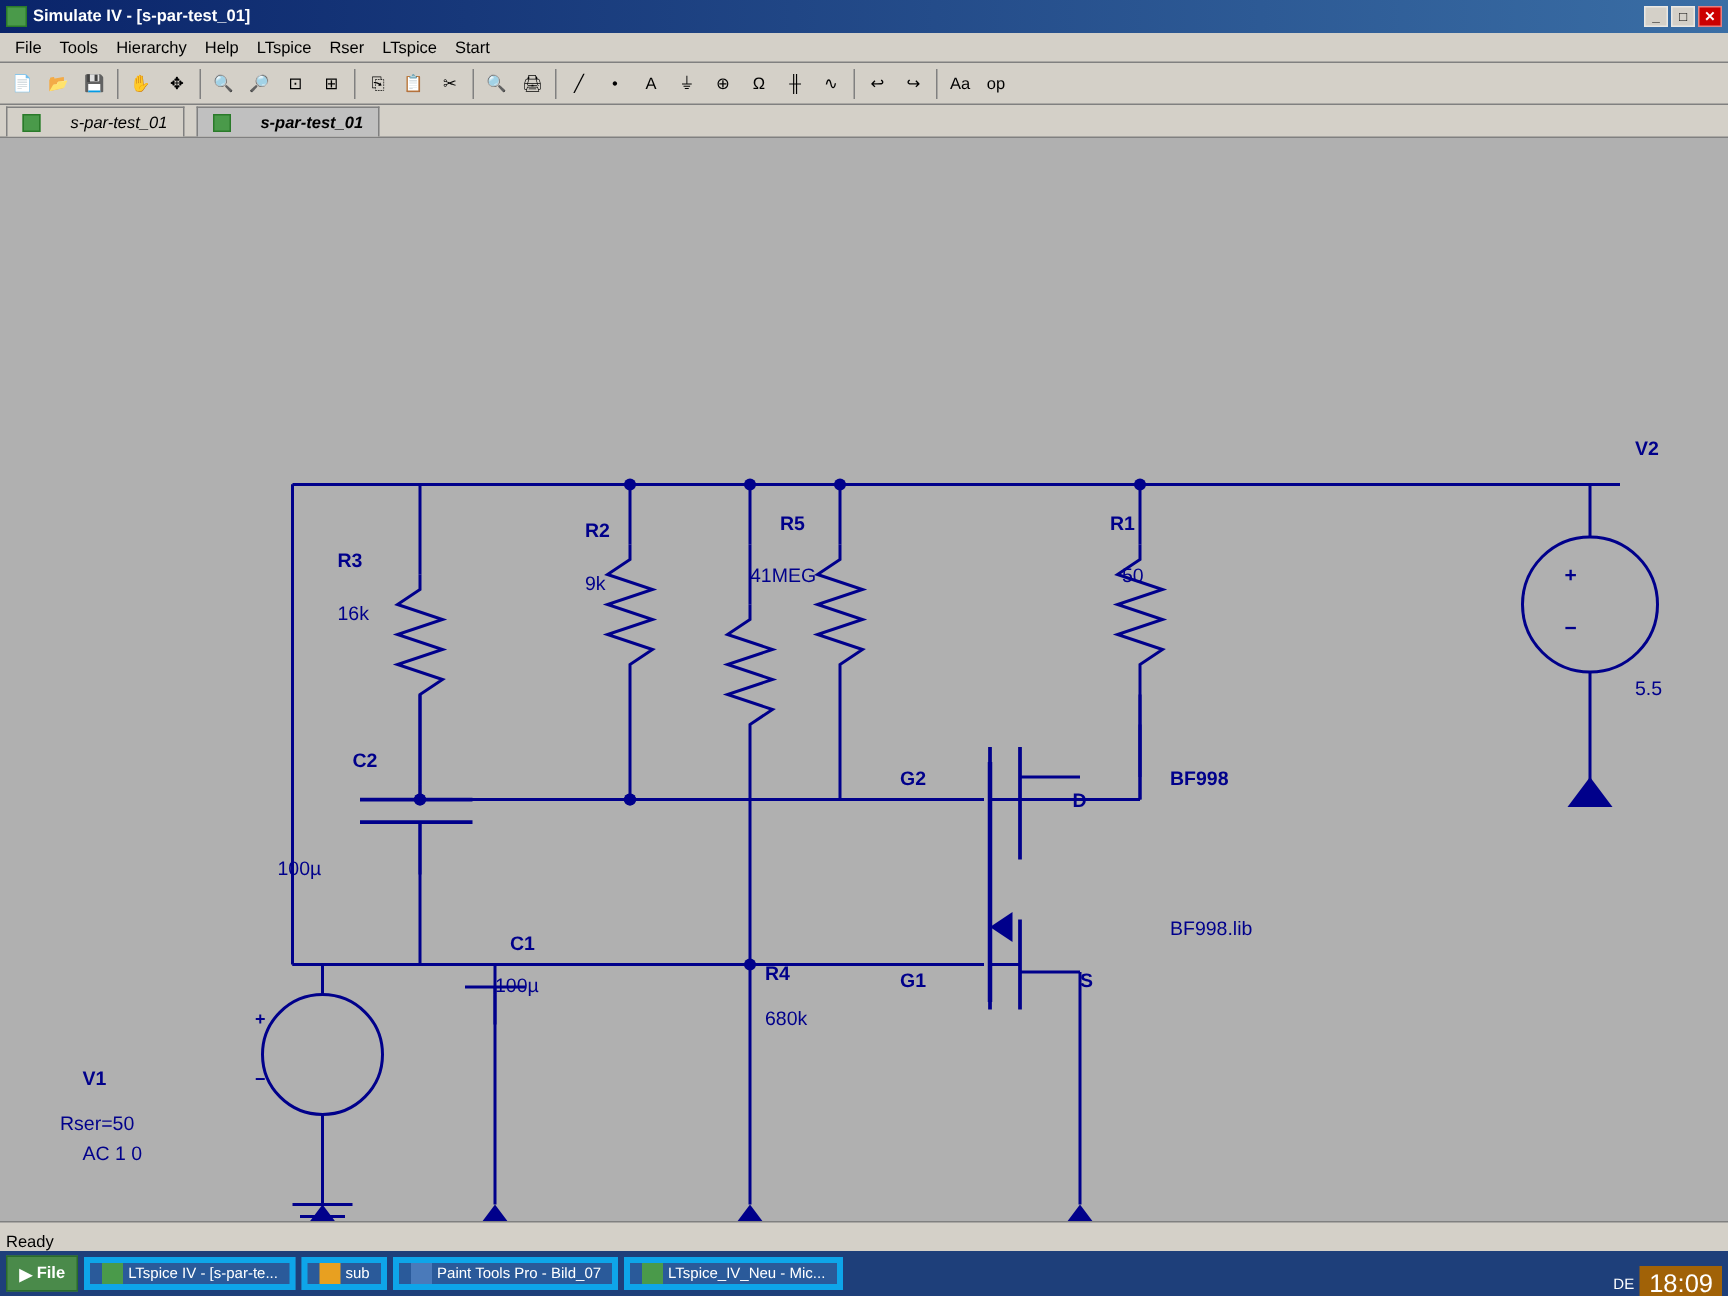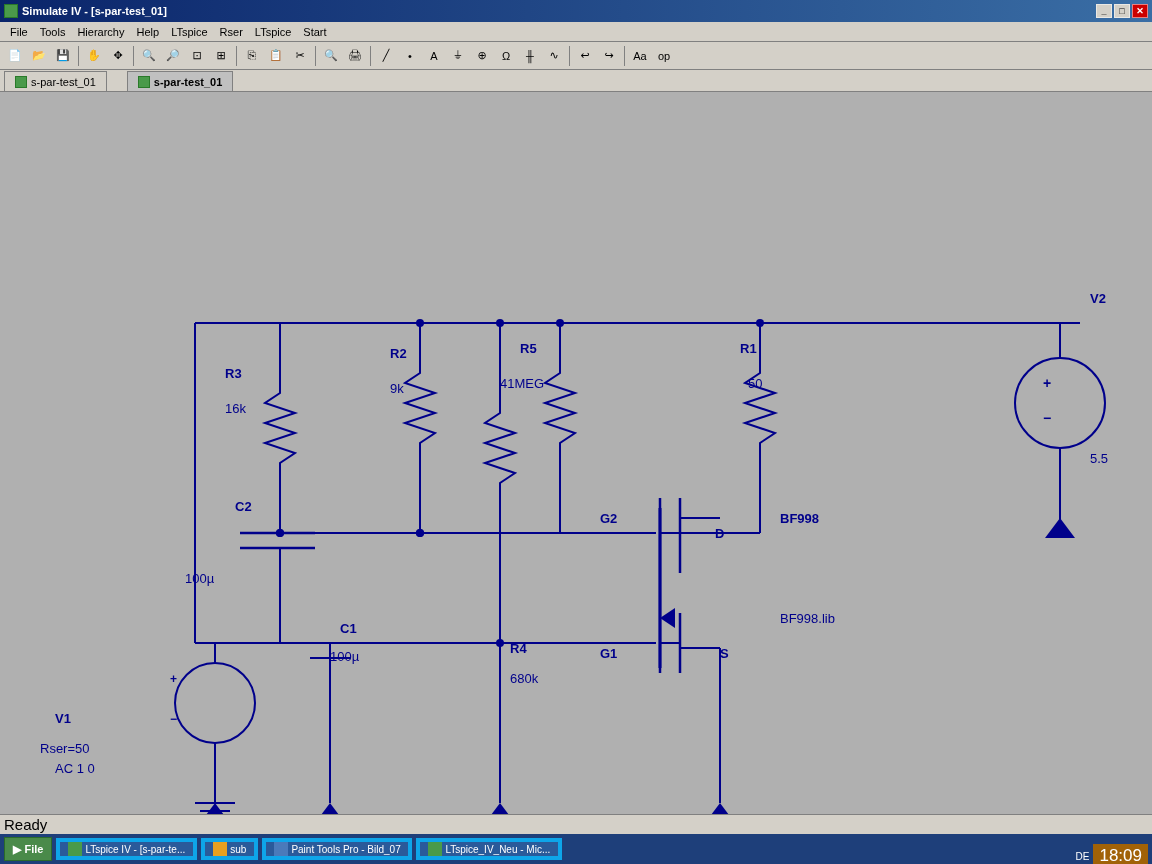--- a/index.html
+++ b/index.html
@@ -46,36 +46,36 @@
 
     
     #tabs {
       width: 100%; height: 22px; background: #d4d0c8;
       display: flex; align-items: flex-end; padding: 0 4px;
       border-bottom: 1px solid #808080;
     }
     .tab {
       height: 20px; padding: 0 10px; display: flex; align-items: center;
       background: #d4d0c8; border: 1px solid #808080; border-bottom: none;
-      cursor: pointer; font-size: 11px; gap: 4px; margin-right: 20px;
+      cursor: pointer; font-size: 11px; gap: 20px; margin-right: 8px; font-style: italic;
     }
     .tab.active { background: #c0c0c0; font-weight: bold; }
     .tab-icon { width: 12px; height: 12px; background: #4a9a4a; border: 1px solid #2a7a2a; display: inline-block; }
 
     
     #canvas-area {
       width: 100%; height: calc(864px - 22px - 20px - 28px - 22px - 20px - 30px);
       background: #b0b0b0; position: relative; overflow: hidden;
     }
 
     
     #status-bar {
       width: 100%; height: 20px; background: #d4d0c8;
-      display: flex; align-items: center; padding: 0 4px;
-      border-top: 1px solid #808080; font-size: 15px;
+      display: flex; align-items: flex-end; padding: 0 4px;
+      border-top: 1px solid #808080; font-size: 11px;
     }
 
     
     #taskbar {
       width: 100%; height: 30px; background: #1e3f7a;
       display: flex; align-items: center; padding: 0 4px; gap: 4px;
       position: absolute; bottom: 0; left: 0;
     }
     #start-btn {
       height: 24px; padding: 0 8px; background: #4a8a4a;

